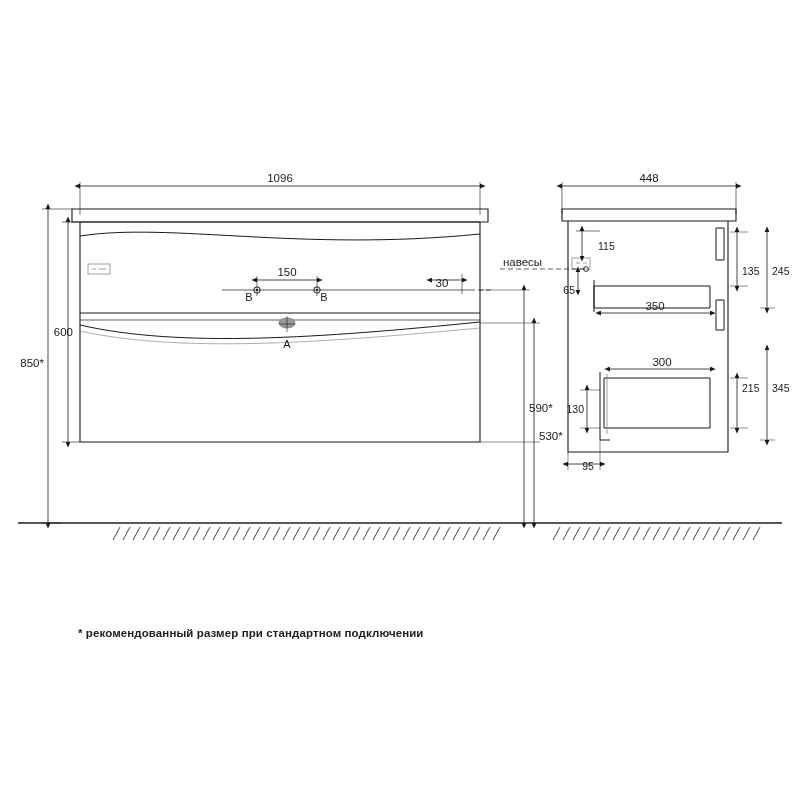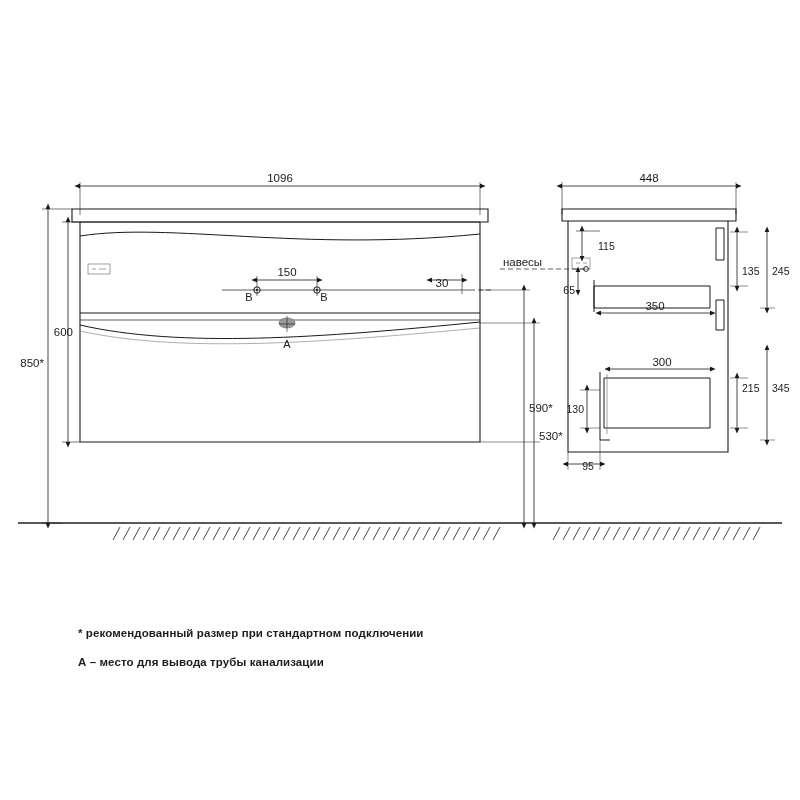--- a/index.html
+++ b/index.html
@@ -270,16 +270,15 @@
           <path d="M730 527 L723 540"></path>
         <path d="M740 527 L733 540"></path>
           <path d="M750 527 L743 540"></path>
           <path d="M760 527 L753 540"></path>
       </g>
     </g>
   </svg>
 
   <div class="legend">
     <div class="legend-line">* рекомендованный размер при стандартном подключении</div>
-    <div class="legend-line">А – место для вывода трубы канализации</div>
   </div>
 
 </div>
 
 </body></html>

